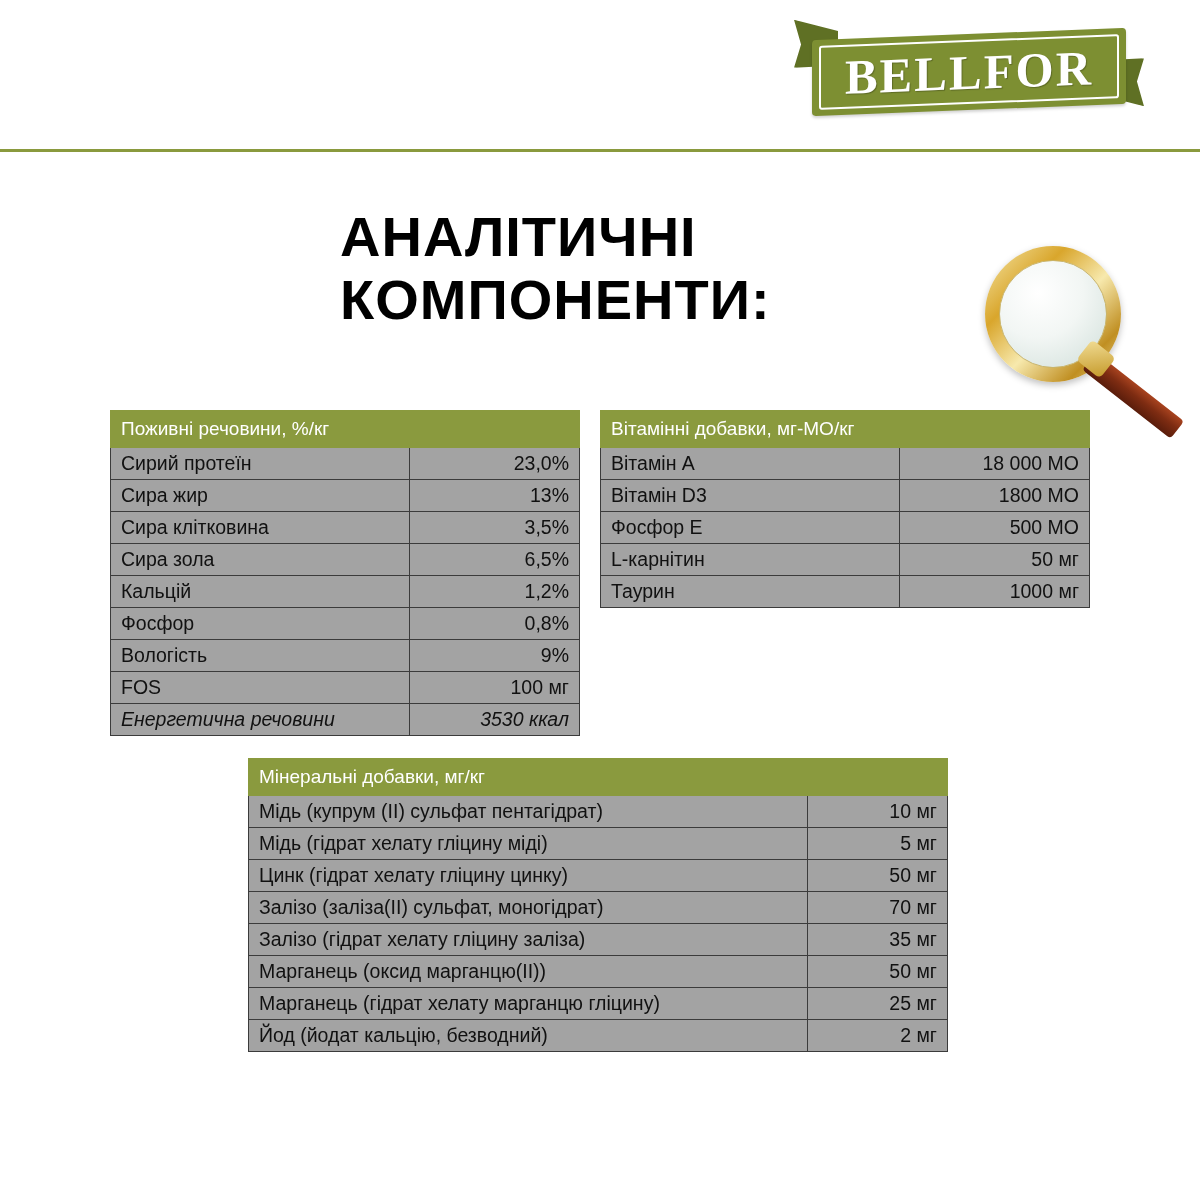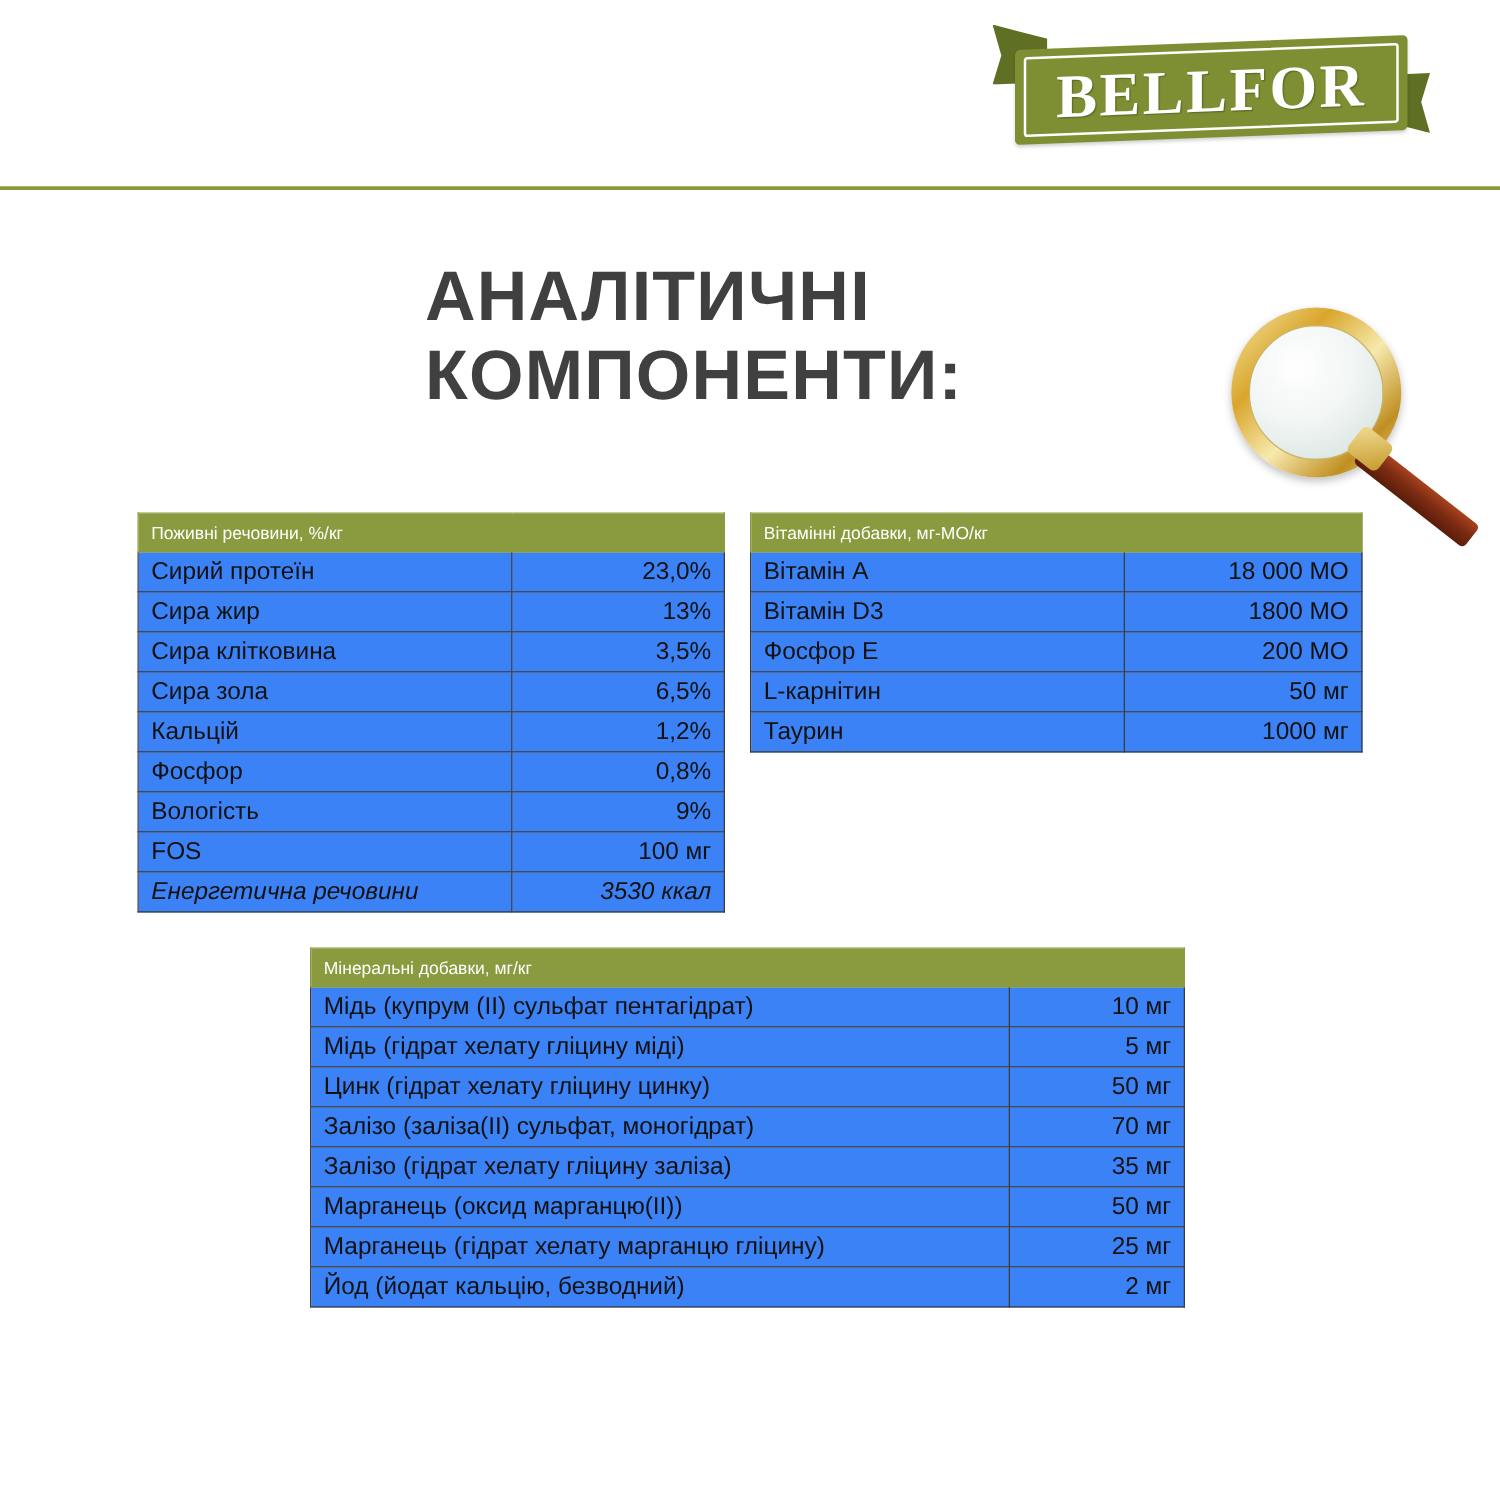--- a/index.html
+++ b/index.html
@@ -83,21 +83,21 @@
     transform: skewY(-2.2deg);
     text-shadow: 1px 1px 1px rgba(0,0,0,0.25);
   }
 
   
   .title {
     position: absolute;
     top: 206px;
     left: 340px;
     width: 600px;
-    color: #404040;
+    color: #000000;
     font-size: 56px;
     font-weight: bold;
     line-height: 1.12;
     letter-spacing: 1px;
   }
 
   
   .magnifier {
     position: absolute;
     top: 246px;
@@ -146,26 +146,26 @@
     font-size: 19.5px;
     color: #111111;
   }
   .tbl th {
     background: #8a9a3e;
     color: #ffffff;
     font-weight: normal;
     text-align: left;
     padding: 7px 10px;
     border: 1px solid #8a9a3e;
-    font-size: 14px;
+    font-size: 19px;
   }
   .tbl td {
     border: 1px solid #3b3b3b;
     padding: 4px 10px;
-    background: #3b82f6;
+    background: #a3a3a3;
     white-space: nowrap;
   }
   .tbl td.val { text-align: right; }
   .tbl tr.italic td { font-style: italic; }
 
   #nutrients { top: 410px; left: 110px; width: 470px; }
   #nutrients td.name { width: 300px; }
   #nutrients td.val  { width: 170px; }
 
   #vitamins { top: 410px; left: 600px; width: 490px; }
@@ -259,21 +259,21 @@
       <tr>
         <td class="name">Вітамін A</td>
         <td class="val">18 000 МО</td>
       </tr>
       <tr>
         <td class="name">Вітамін D3</td>
         <td class="val">1800 МО</td>
       </tr>
       <tr>
         <td class="name">Фосфор E</td>
-        <td class="val">200 МО</td>
+        <td class="val">500 МО</td>
       </tr>
       <tr>
         <td class="name">L-карнітин</td>
         <td class="val">50 мг</td>
       </tr>
       <tr>
         <td class="name">Таурин</td>
         <td class="val">1000 мг</td>
       </tr>
     </tbody>

